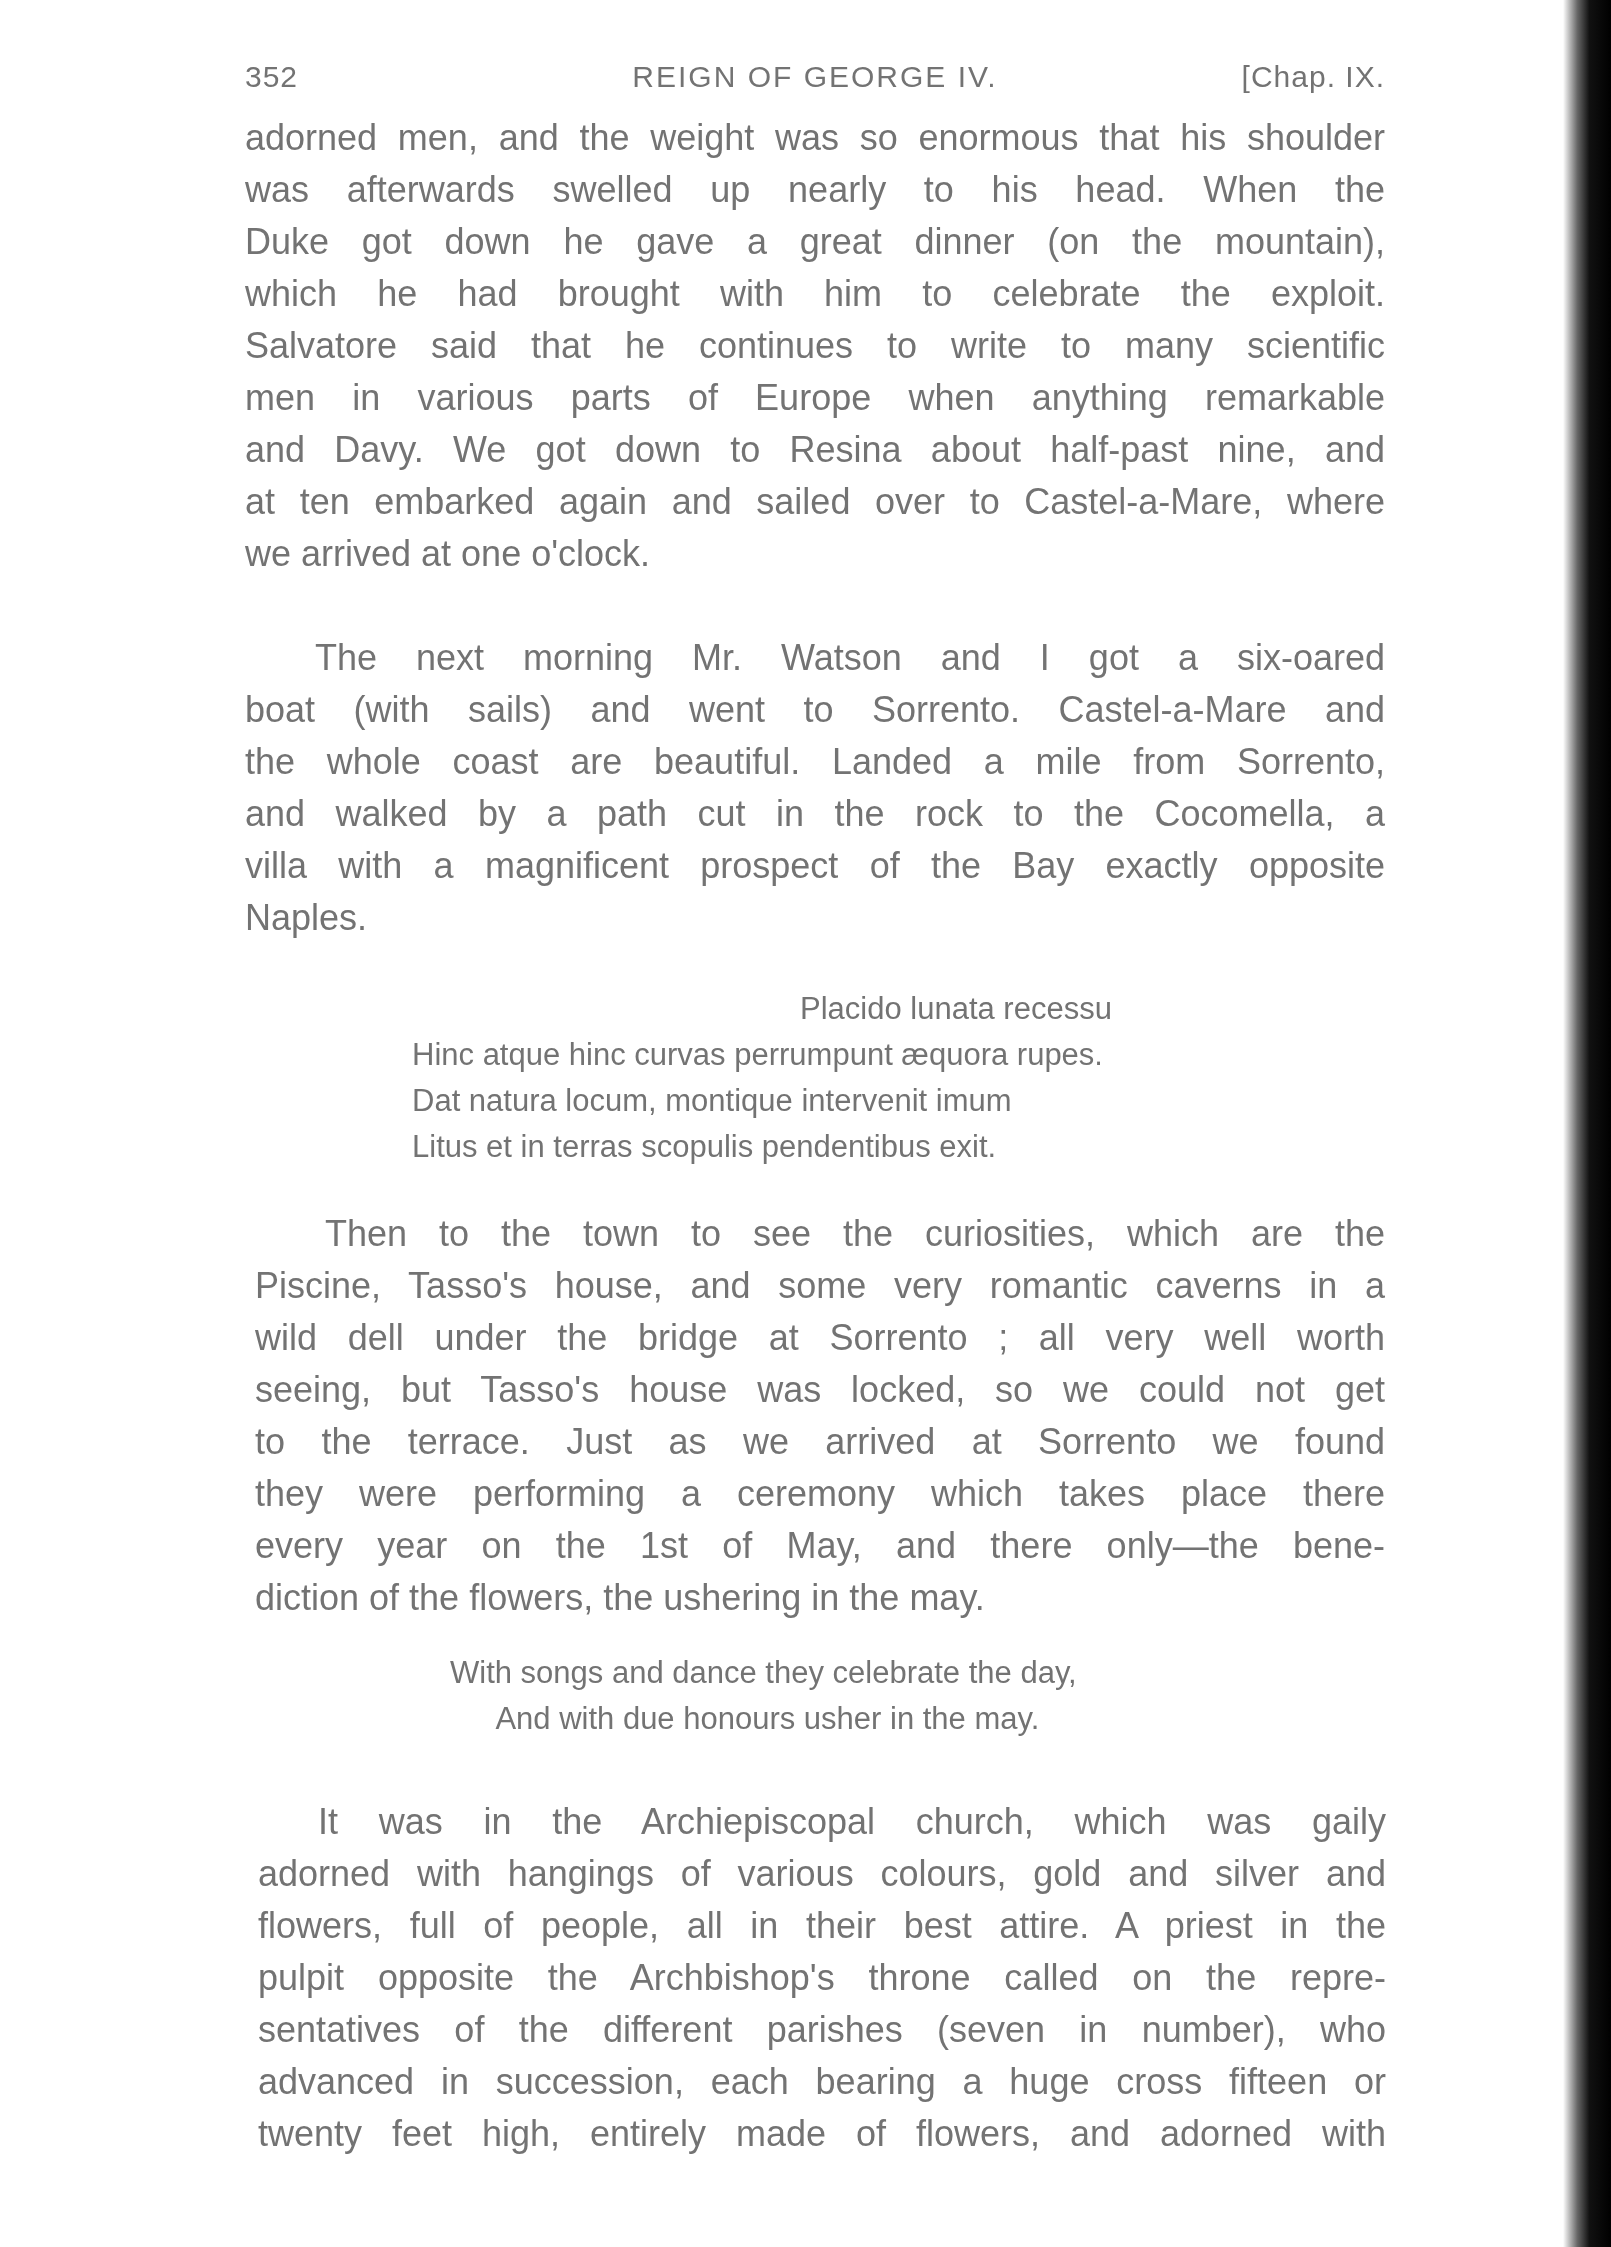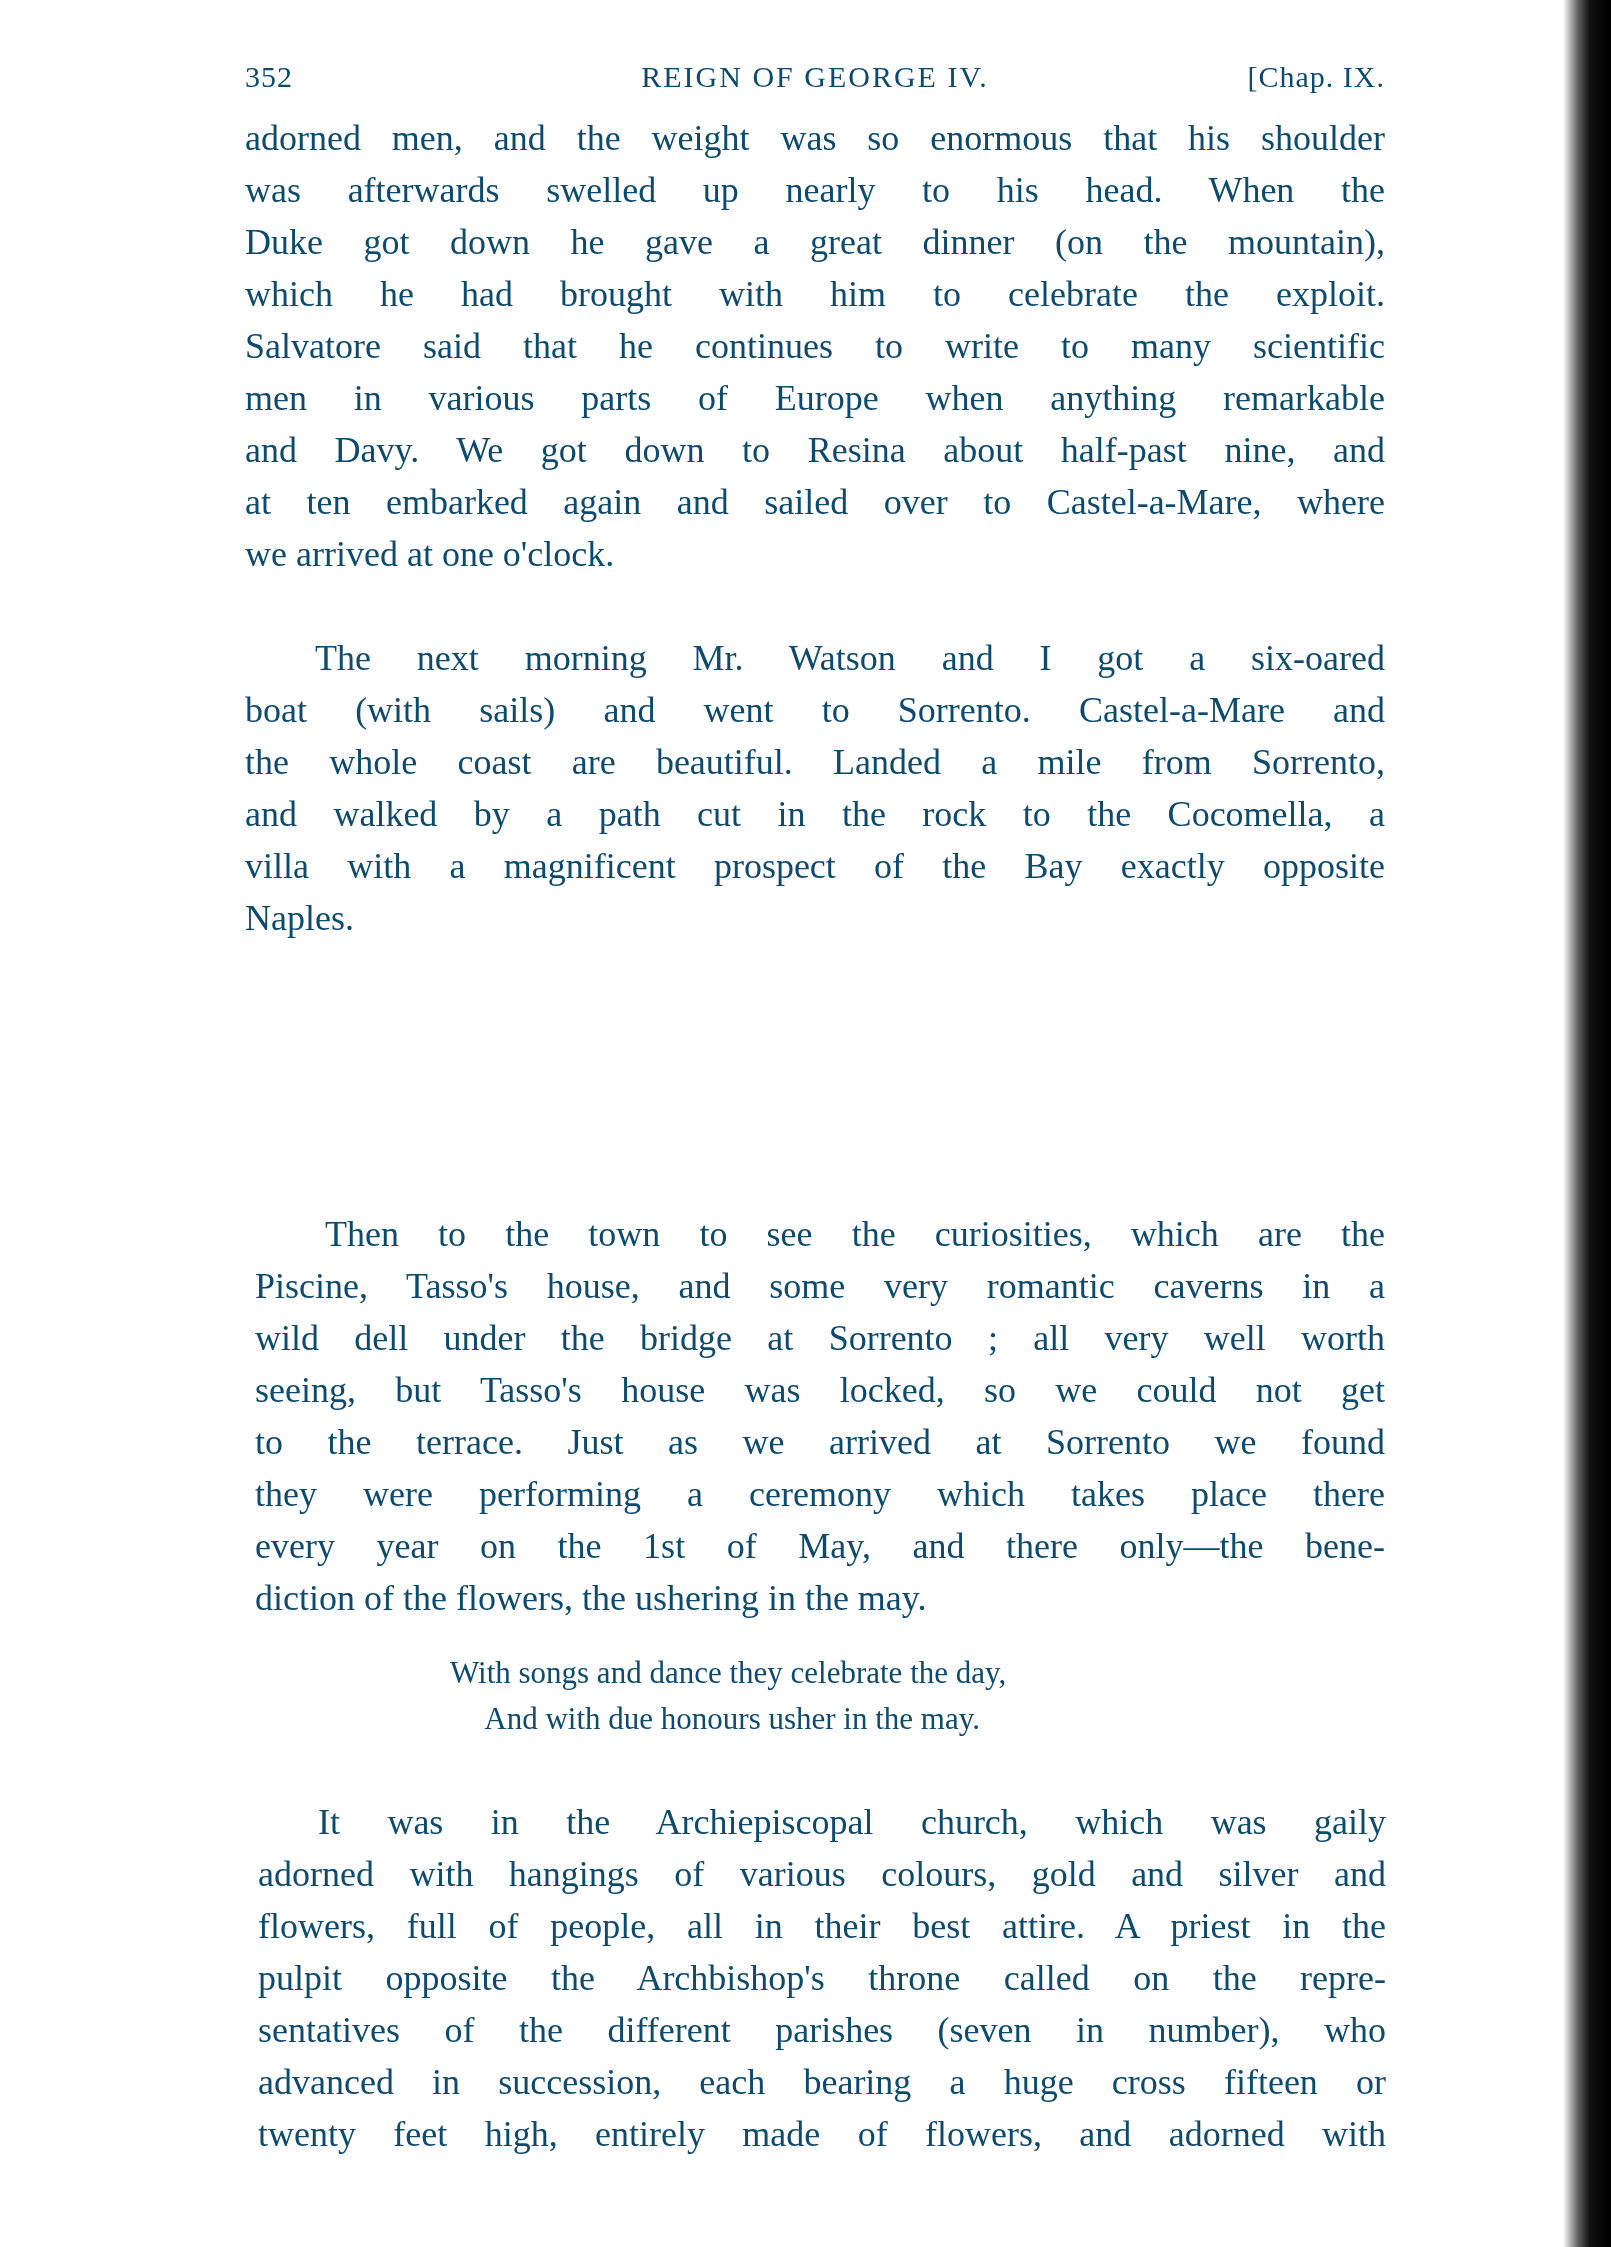--- a/index.html
+++ b/index.html
@@ -1,18 +1,18 @@
 <!DOCTYPE html>
 <html><head>
 <meta charset="utf-8">
 <style>
   html, body { margin: 0; padding: 0; background: #ffffff; }
   body { width: 1611px; height: 2247px; position: relative; overflow: hidden; }
   .page { position: absolute; left: 0; top: 0; width: 1611px; height: 2247px; background: #fff; }
-  .serif { font-family: Liberation Serif, serif; color: #0c4a6e; }
+  .serif { font-family: Liberation Sans, sans-serif; color: #737373; }
   .header { position: absolute; top: 60px; left: 245px; width: 1140px; height: 40px; font-size: 30px; letter-spacing: 1px; }
   .header .pg { position: absolute; left: 0; top: 0; }
   .header .title { position: absolute; left: 0; width: 100%; text-align: center; top: 0; letter-spacing: 2px; }
   .header .chap { position: absolute; right: 0; top: 0; }
   .body-text { position: absolute; left: 245px; width: 1140px; font-size: 36px; line-height: 52px; text-align: justify; text-align-last: left; }
   .line { display: block; text-align: justify; text-align-last: justify; white-space: nowrap; }
   .line.last { text-align-last: left; }
   .verse { position: absolute; font-size: 31px; line-height: 46px; white-space: nowrap; }
   .binding { position: absolute; right: 0; top: 0; width: 48px; height: 2247px;
     background: linear-gradient(to right, #ffffff 0%, #666 30%, #111 55%, #000 100%); }
@@ -42,20 +42,26 @@
 
   <div class="body-text serif" style="top:632px;">
     <span class="line" style="padding-left:70px;">The next morning Mr. Watson and I got a six-oared</span>
     <span class="line">boat (with sails) and went to Sorrento. Castel-a-Mare and</span>
     <span class="line">the whole coast are beautiful. Landed a mile from Sorrento,</span>
     <span class="line">and walked by a path cut in the rock to the Cocomella, a</span>
     <span class="line">villa with a magnificent prospect of the Bay exactly opposite</span>
     <span class="line last">Naples.</span>
   </div>
 
+  <div class="verse serif" style="top:986px; left:412px;">
+    <div style="padding-left:388px;">Placido lunata recessu</div>
+    <div>Hinc atque hinc curvas perrumpunt æquora rupes.</div>
+    <div>Dat natura locum, montique intervenit imum</div>
+    <div>Litus et in terras scopulis pendentibus exit.</div>
+  </div>
 
   <div class="body-text serif" style="top:1208px; left:255px; width:1130px;">
     <span class="line" style="padding-left:70px;">Then to the town to see the curiosities, which are the</span>
     <span class="line">Piscine, Tasso's house, and some very romantic caverns in a</span>
     <span class="line">wild dell under the bridge at Sorrento ; all very well worth</span>
     <span class="line">seeing, but Tasso's house was locked, so we could not get</span>
     <span class="line">to the terrace. Just as we arrived at Sorrento we found</span>
     <span class="line">they were performing a ceremony which takes place there</span>
     <span class="line">every year on the 1st of May, and there only—the bene-</span>
     <span class="line last">diction of the flowers, the ushering in the may.</span>

